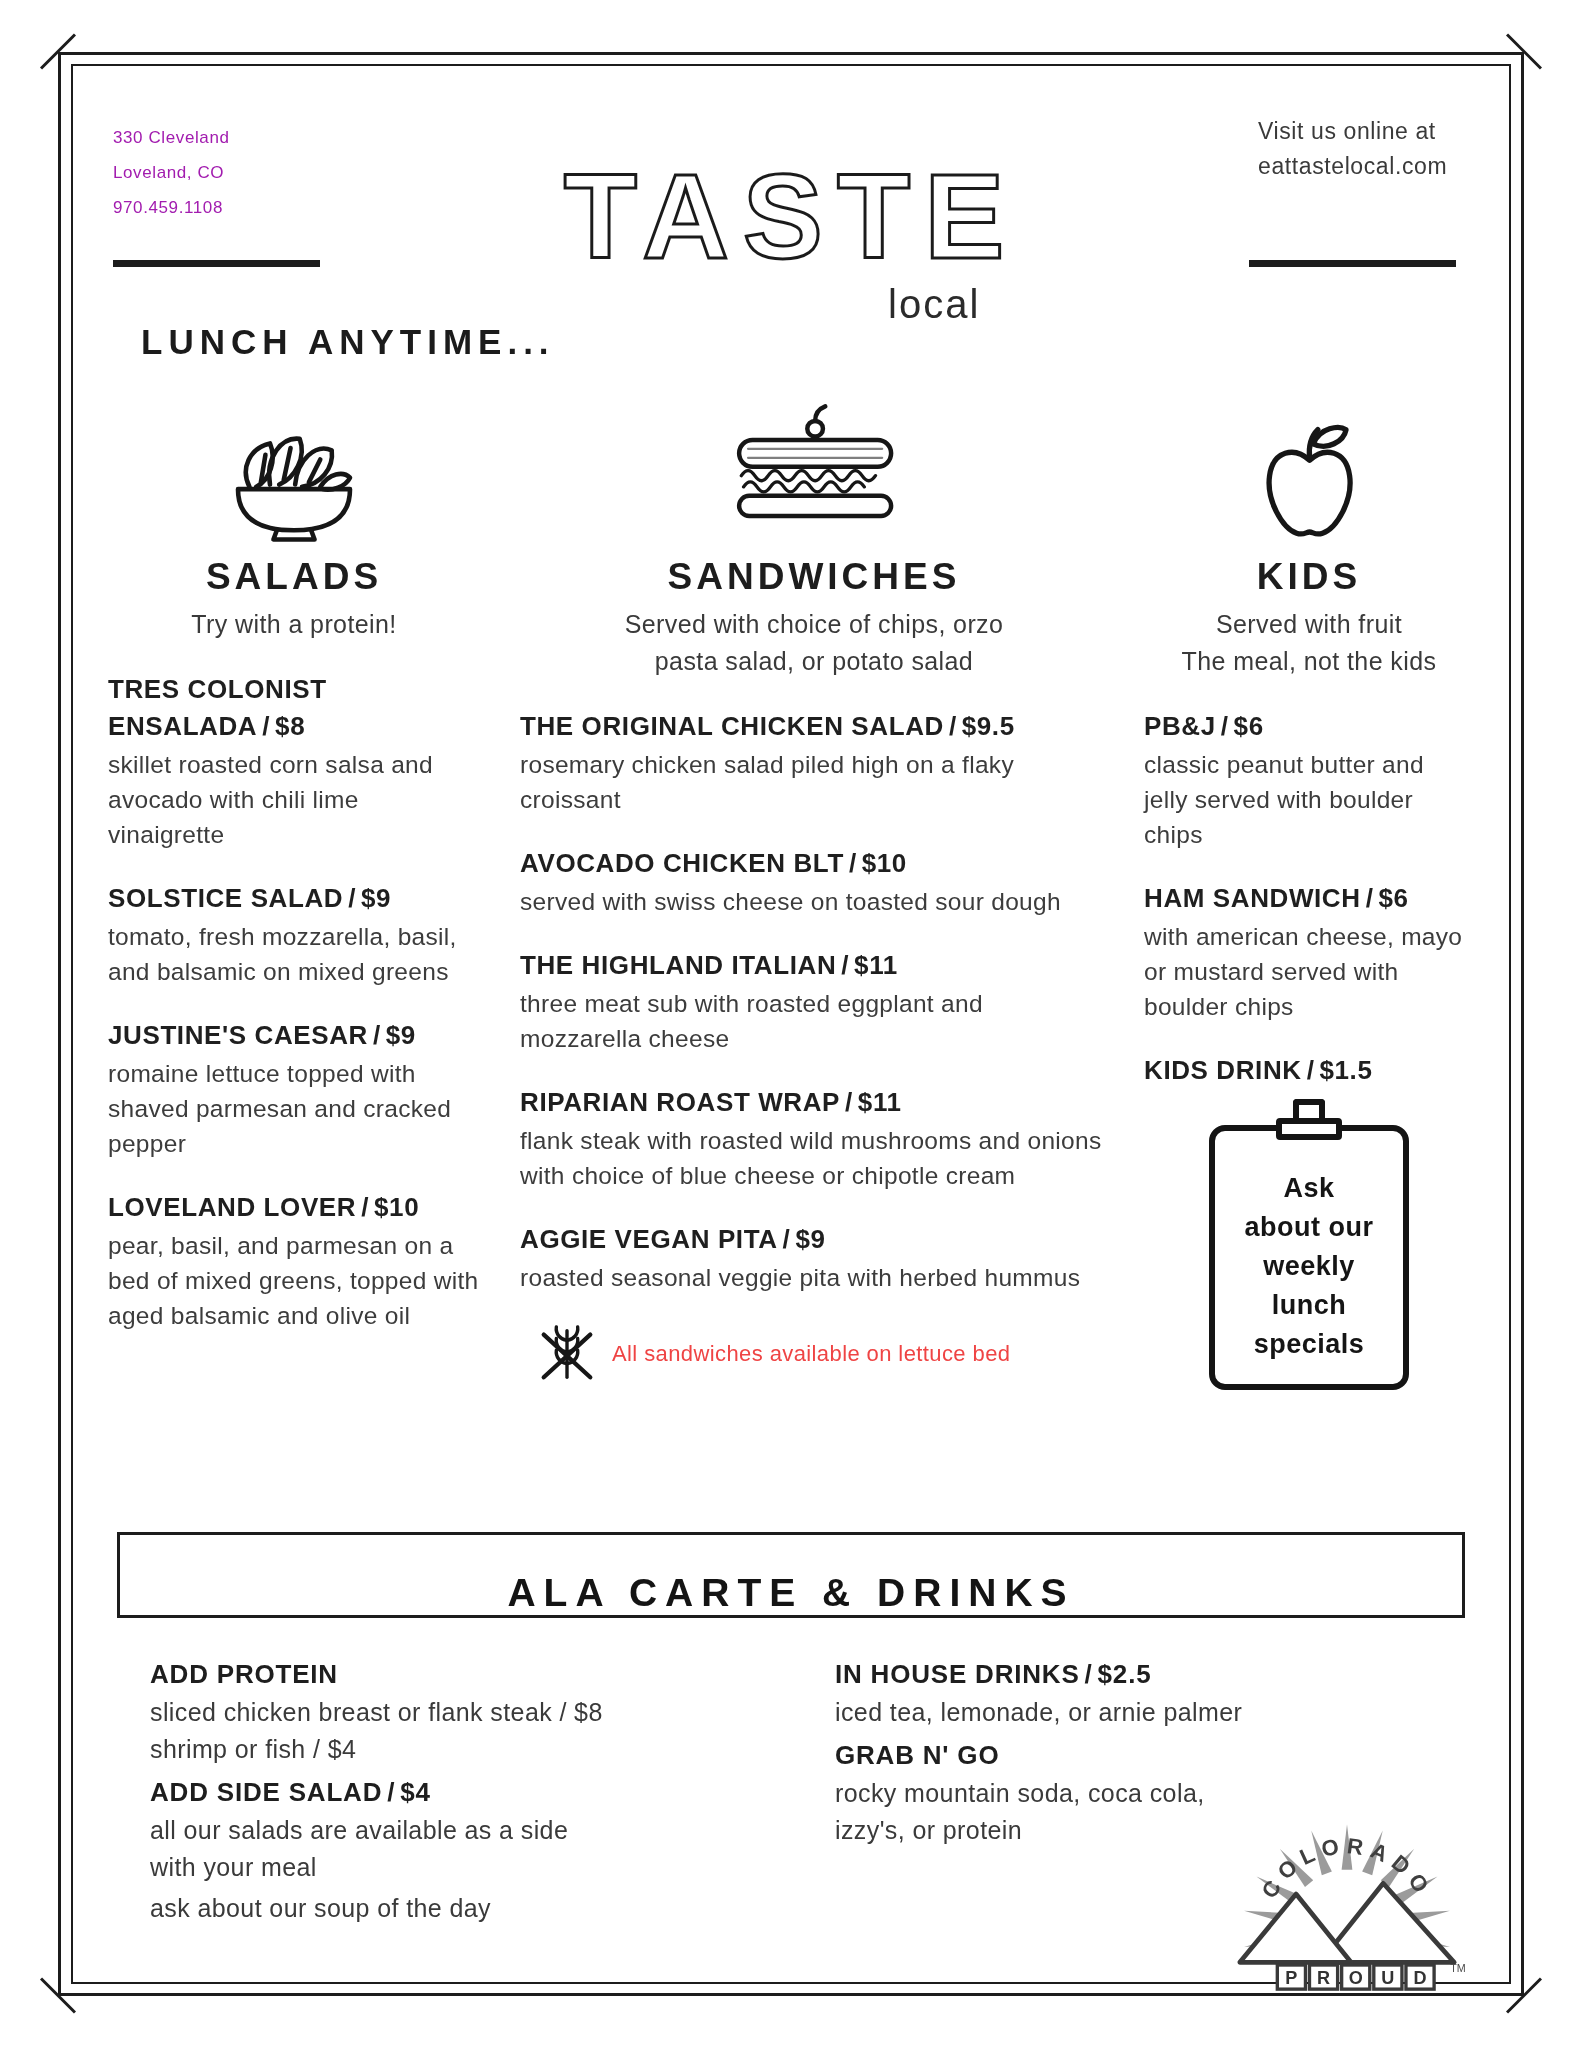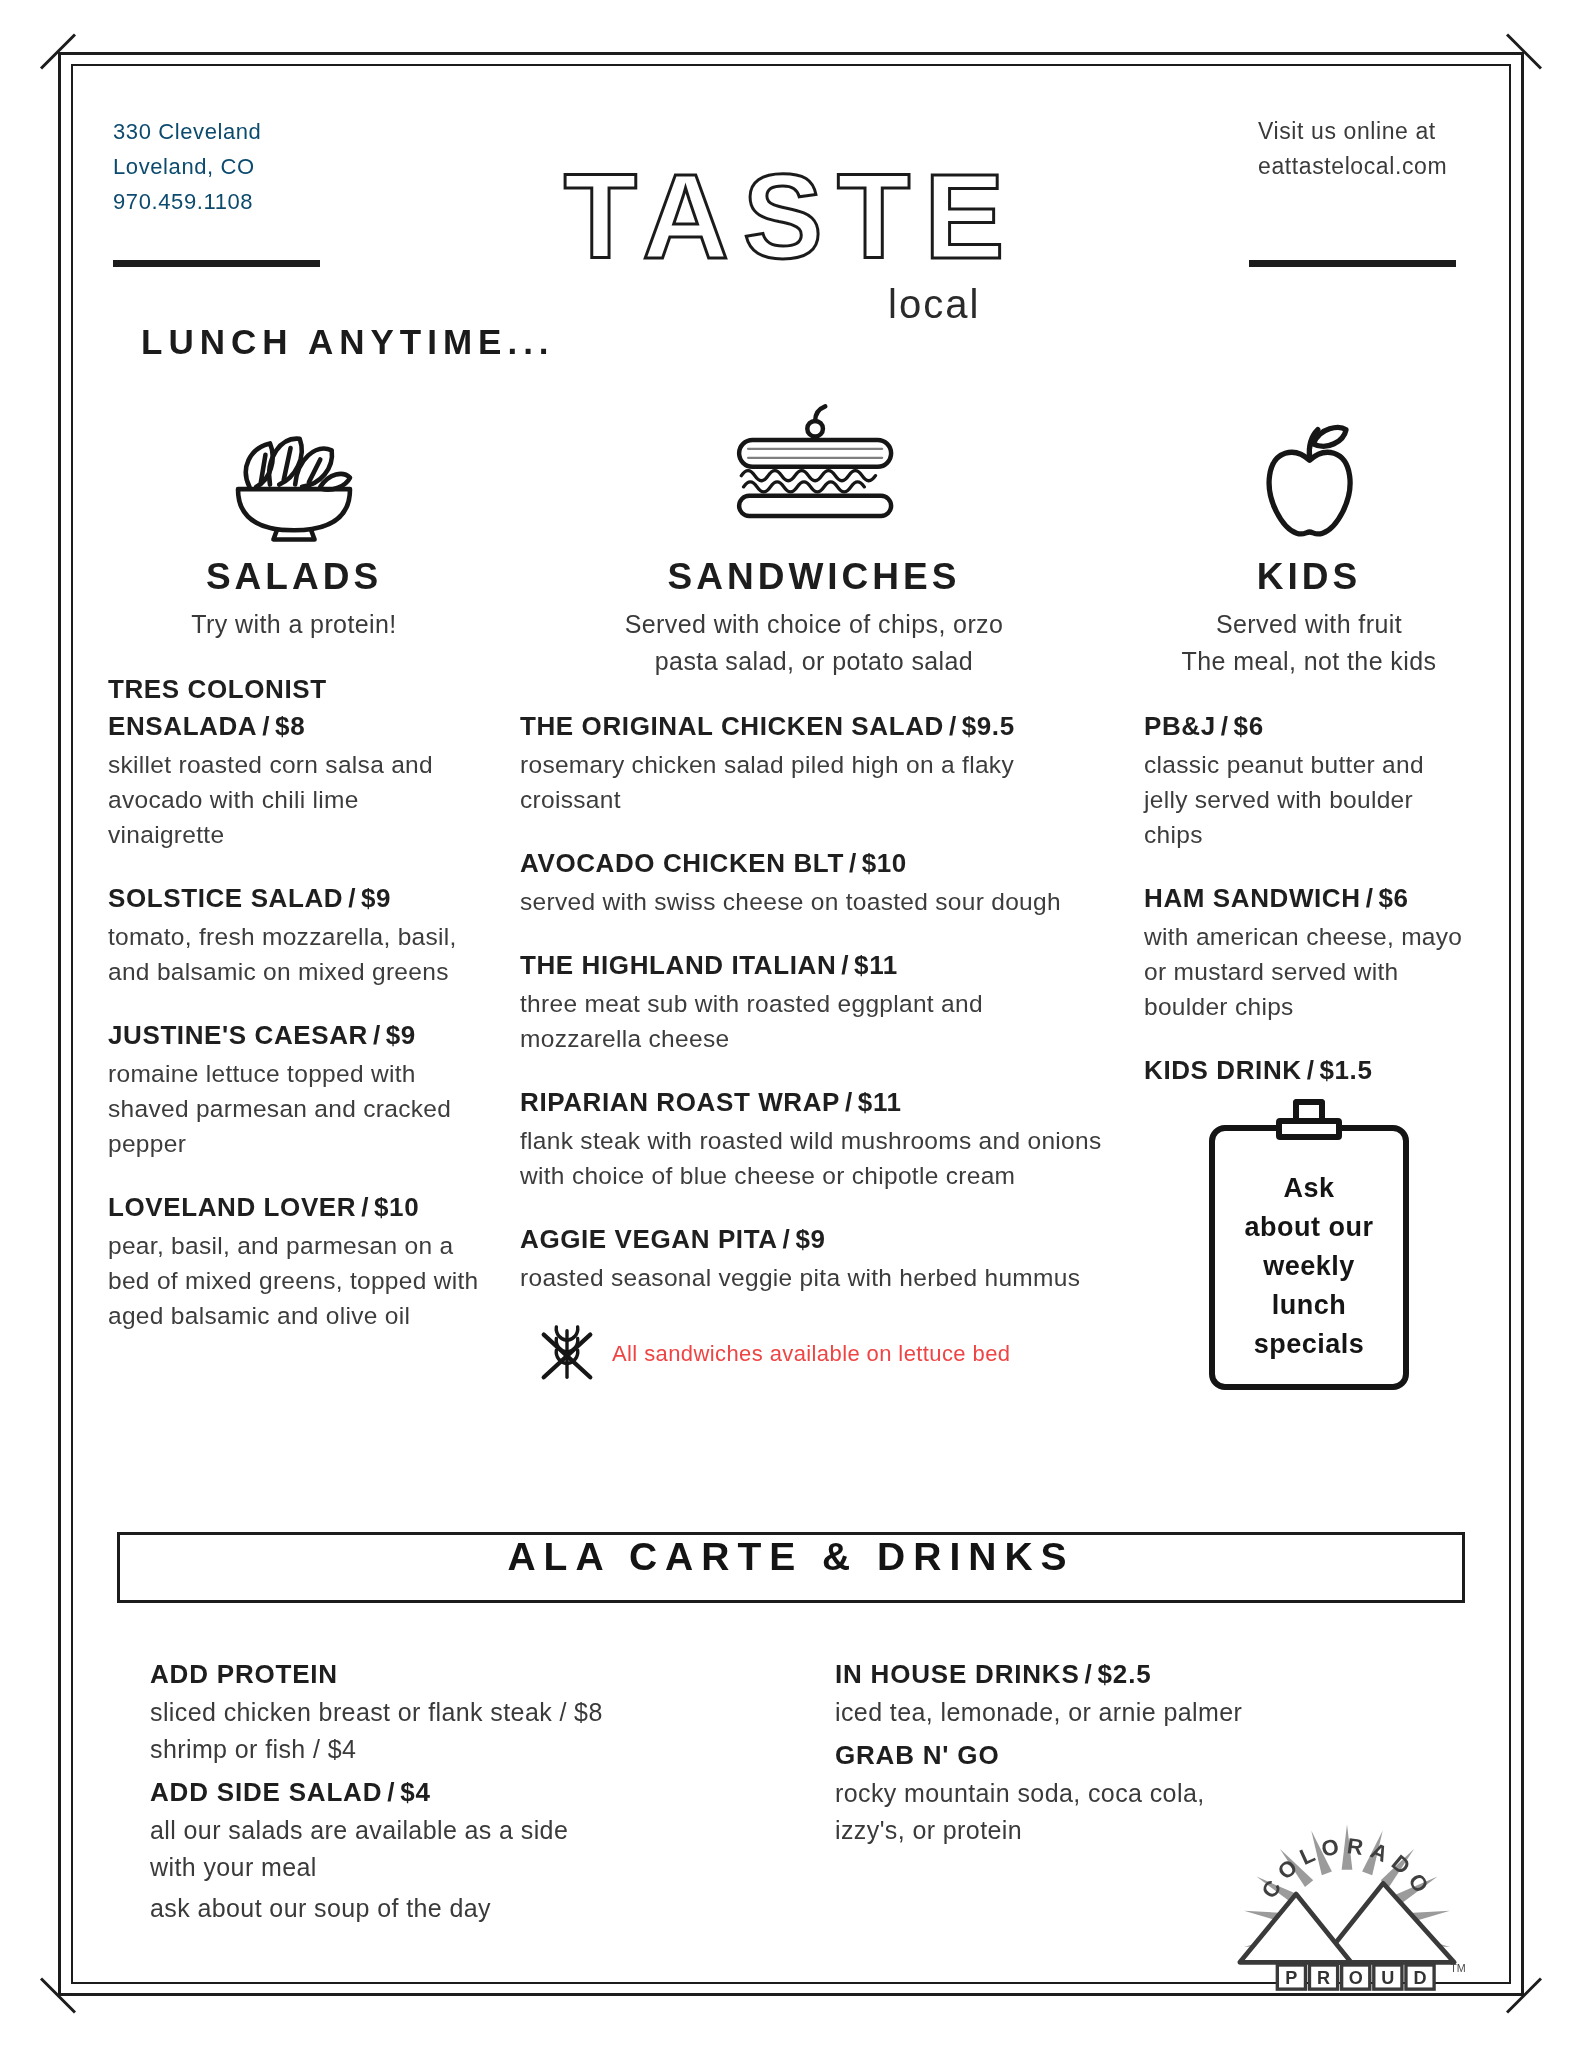--- a/index.html
+++ b/index.html
@@ -17,21 +17,21 @@
   
   .frame-outer { position: absolute; left: 58px; top: 52px; right: 58px; bottom: 52px; border: 3px solid #1c1c1c; }
   .frame-inner { position: absolute; left: 71px; top: 64px; right: 71px; bottom: 64px; border: 2px solid #1c1c1c; }
   .corner { position: absolute; width: 48px; height: 3px; background: #1c1c1c; }
   .c-tl { left: 34px; top: 50px; transform: rotate(-45deg); }
   .c-tr { left: 1500px; top: 50px; transform: rotate(45deg); }
   .c-bl { left: 34px; top: 1994px; transform: rotate(45deg); }
   .c-br { left: 1500px; top: 1994px; transform: rotate(-45deg); }
 
   
-  .address { position: absolute; left: 113px; top: 114px; font-size: 22px; line-height: 35px; color: #0c4a6e; letter-spacing: .6px; }
+  .address { position: absolute; left: 113px; top: 120px; font-size: 17px; line-height: 35px; color: #a21caf; letter-spacing: .6px; }
   .online  { position: absolute; left: 1258px; top: 114px; font-size: 23px; line-height: 35px; color: #3a3a3a; letter-spacing: .6px; }
   .logo-taste { position: absolute; left: 50%; transform: translateX(-50%); top: 142px; }
   .logo-local { position: absolute; left: 888px; top: 282px; font-size: 40px; letter-spacing: 2px; color: #2b2b2b; }
   .rule { position: absolute; top: 260px; height: 7px; background: #1c1c1c; width: 207px; }
   .rule-left { left: 113px; }
   .rule-right { left: 1249px; }
   .lunch-heading { position: absolute; left: 141px; top: 322px; font-size: 35px; font-weight: bold; letter-spacing: 6px; color: #1b1b1b; }
 
   
   .cols { position: absolute; left: 108px; top: 392px; width: 1366px; display: flex; }
@@ -51,21 +51,21 @@
   .gf-note { display: flex; align-items: center; gap: 14px; margin-top: 10px; margin-left: 16px; }
   .gf-text { font-size: 22px; color: #ef4444; letter-spacing: .4px; }
 
   .clipboard-wrap { margin-top: 36px; display: flex; justify-content: center; }
   .clipboard { position: relative; width: 200px; min-height: 228px; border: 6px solid #141414; border-radius: 16px; background: #fff; padding: 38px 28px 20px; }
   .clip-nub { position: absolute; top: -32px; left: 50%; transform: translateX(-50%); width: 32px; height: 22px; background: #fff; border: 6px solid #141414; border-bottom: none; border-radius: 4px 4px 0 0; }
   .clip-bar { position: absolute; top: -13px; left: 50%; transform: translateX(-50%); width: 66px; height: 22px; background: #fff; border: 6px solid #141414; border-radius: 4px; }
   .clip-text { font-size: 27px; font-weight: bold; text-align: center; line-height: 39px; color: #151515; letter-spacing: .5px; }
 
   
-  .alacarte-box { position: absolute; left: 117px; right: 117px; top: 1532px; height: 71px; border: 3px solid #1c1c1c; display: flex; align-items: flex-start; justify-content: center; }
+  .alacarte-box { position: absolute; left: 117px; right: 117px; top: 1532px; height: 86px; border: 3px solid #1c1c1c; display: flex; align-items: flex-end; justify-content: center; }
   .alacarte-title { font-size: 39px; font-weight: bold; letter-spacing: 8px; color: #141414; }
   .footer-cols { position: absolute; left: 117px; top: 1654px; width: 1348px; }
   .f-left { position: absolute; left: 33px; top: 0; width: 575px; }
   .f-right { position: absolute; left: 718px; top: 0; width: 560px; }
   .ac-head { font-size: 26px; font-weight: bold; letter-spacing: .8px; line-height: 40px; color: #1e1e1e; }
   .ac-line { font-size: 25px; line-height: 37px; color: #3a3a3a; letter-spacing: .4px; }
   .acg { margin-bottom: 4px; }
 
   .colorado { position: absolute; left: 1213px; top: 1800px; }
 

